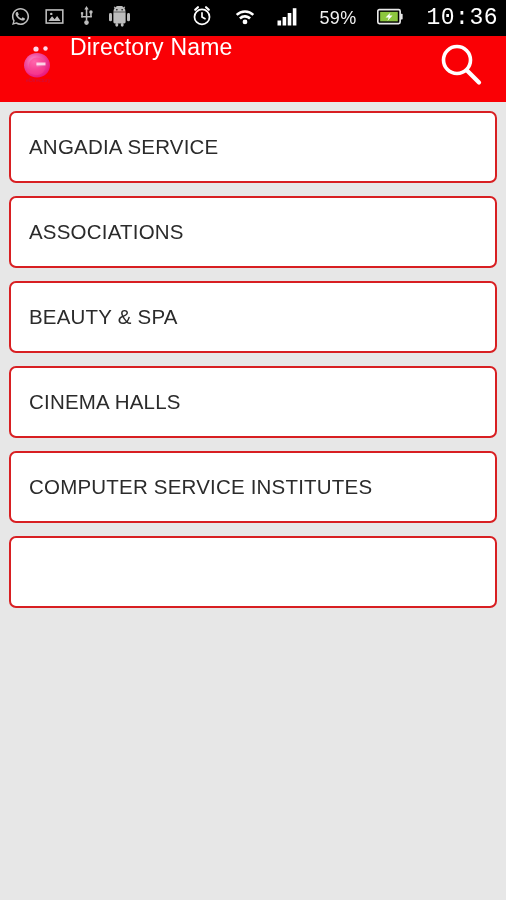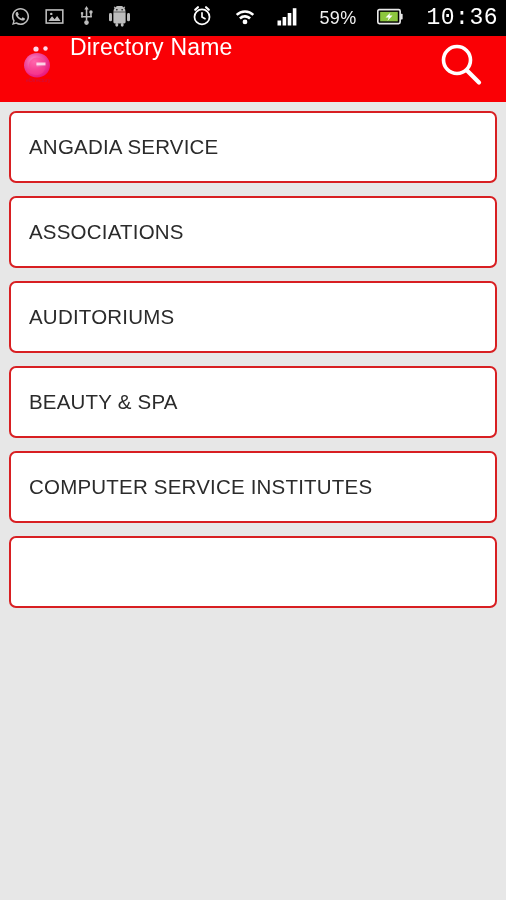--- a/index.html
+++ b/index.html
@@ -247,24 +247,24 @@
 
   <div class="list">
 
     <div class="list-item">
       <span class="list-item-label">ANGADIA SERVICE</span>
     </div>
     <div class="list-item">
       <span class="list-item-label">ASSOCIATIONS</span>
     </div>
     <div class="list-item">
-      <span class="list-item-label">AUDITORIUMS</span>
-    </div>
-    <div class="list-item">
       <span class="list-item-label">BEAUTY &amp; SPA</span>
+    </div>
+    <div class="list-item">
+      <span class="list-item-label">CINEMA HALLS</span>
     </div>
     <div class="list-item">
       <span class="list-item-label">COMPUTER SERVICE INSTITUTES</span>
     </div>
     <div class="list-item">
       
     </div>
 
   </div>
 </div>

